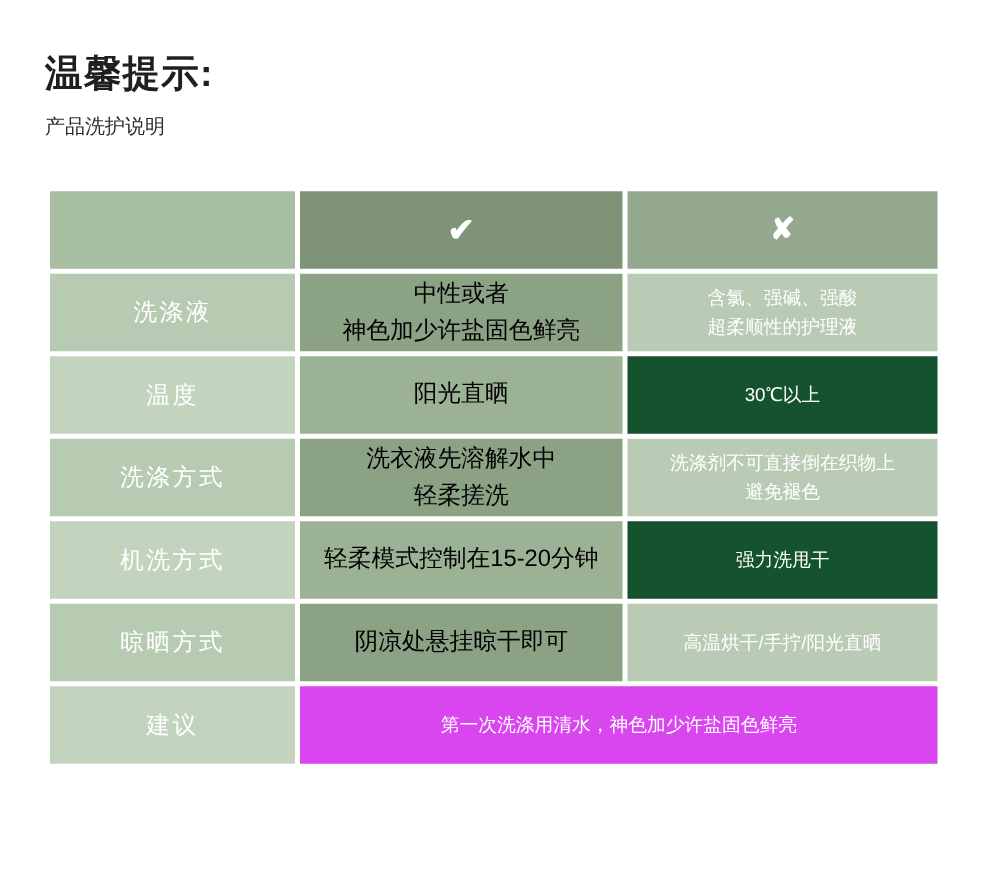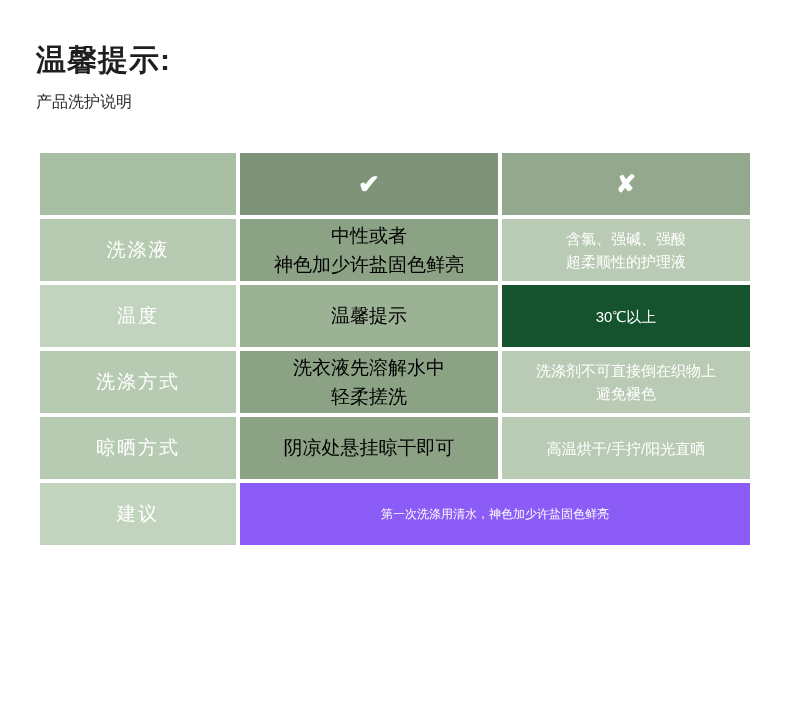--- a/index.html
+++ b/index.html
@@ -102,23 +102,23 @@
     background: #b9cbb4;
     color: #ffffff;
     font-size: 15px;
     line-height: 1.55;
     height: 62px;
   }
   .val-dont.alt {
     background: #14532d;
   }
   .val-wide {
-    background: #8b5cf6;
-    color: #ffffff;
-    font-size: 12px;
+    background: #d946ef;
+    color: #ffffff;
+    font-size: 15px;
     height: 62px;
   }
   .cell-line { display: block; }
 </style>
 </head>
 <body>
 
 <div class="page">
 
   <h1 class="title">温馨提示:</h1>
@@ -149,39 +149,48 @@
         </td>
         <td class="val-dont">
           <span class="cell-line">含氯、强碱、强酸</span>
           <span class="cell-line">超柔顺性的护理液</span>
         </td>
       </tr>
 
       <tr>
         <td class="lbl alt">温度</td>
         <td class="val-do alt">
-          <span class="cell-line">温馨提示</span>
+          <span class="cell-line">阳光直晒</span>
         </td>
         <td class="val-dont alt">
           <span class="cell-line">30℃以上</span>
         </td>
       </tr>
 
       <tr>
         <td class="lbl">洗涤方式</td>
         <td class="val-do">
           <span class="cell-line">洗衣液先溶解水中</span>
           <span class="cell-line">轻柔搓洗</span>
         </td>
         <td class="val-dont">
           <span class="cell-line">洗涤剂不可直接倒在织物上</span>
           <span class="cell-line">避免褪色</span>
         </td>
       </tr>
 
+      <tr>
+        <td class="lbl alt">机洗方式</td>
+        <td class="val-do alt">
+          <span class="cell-line">轻柔模式控制在15-20分钟</span>
+        </td>
+        <td class="val-dont alt">
+          <span class="cell-line">强力洗甩干</span>
+        </td>
+      </tr>
 
       <tr>
         <td class="lbl">晾晒方式</td>
         <td class="val-do">
           <span class="cell-line">阴凉处悬挂晾干即可</span>
         </td>
         <td class="val-dont">
           <span class="cell-line">高温烘干/手拧/阳光直晒</span>
         </td>
       </tr>

